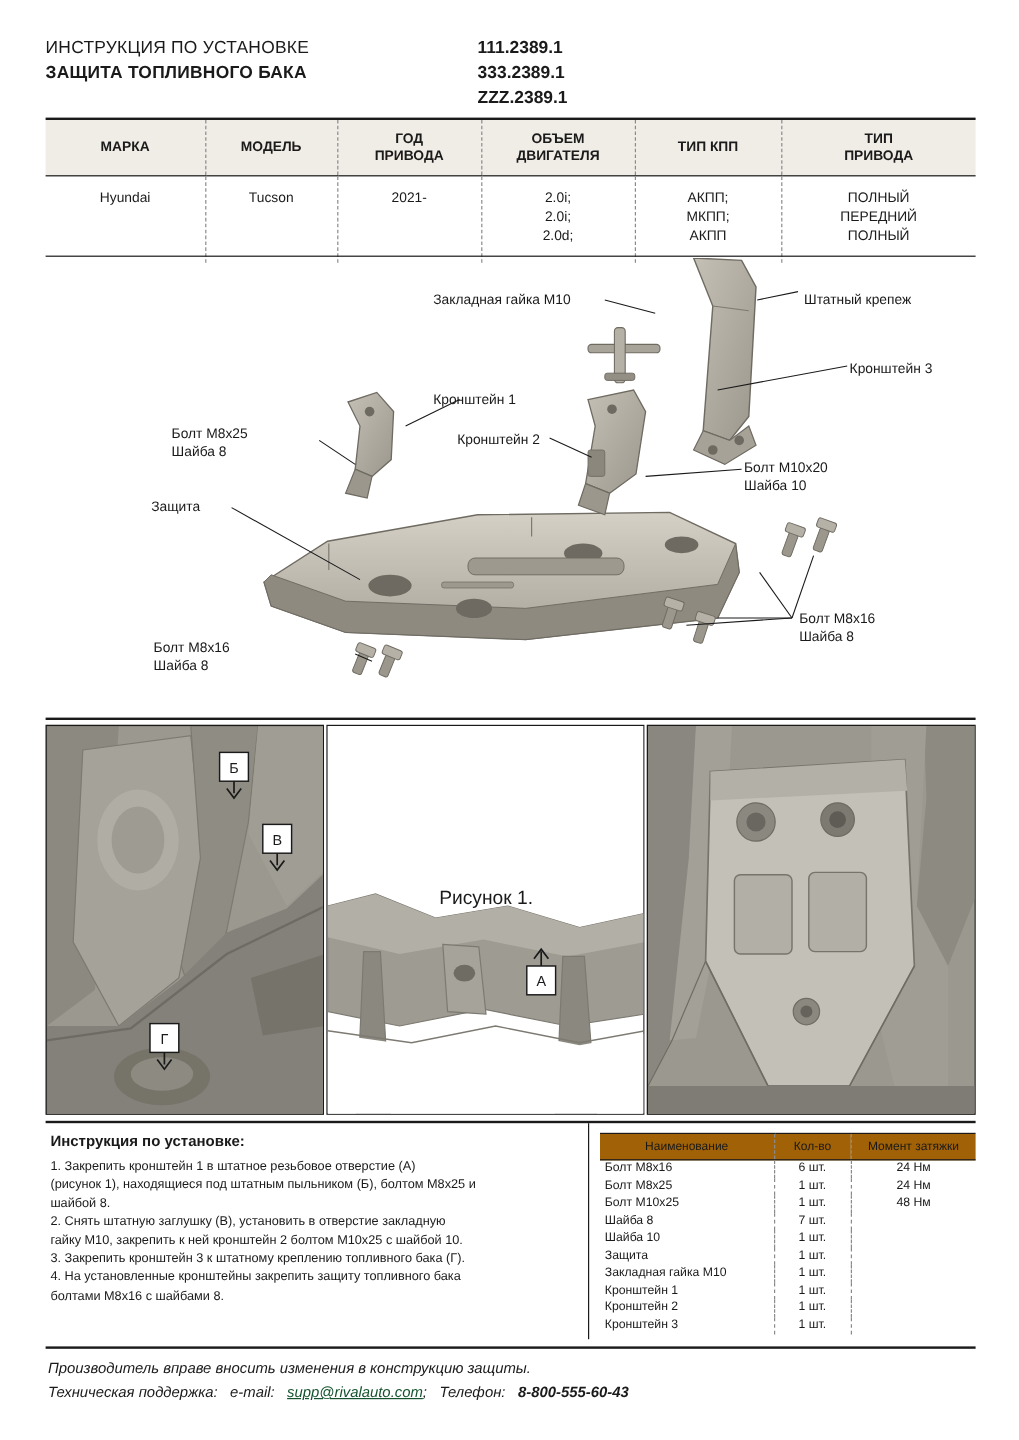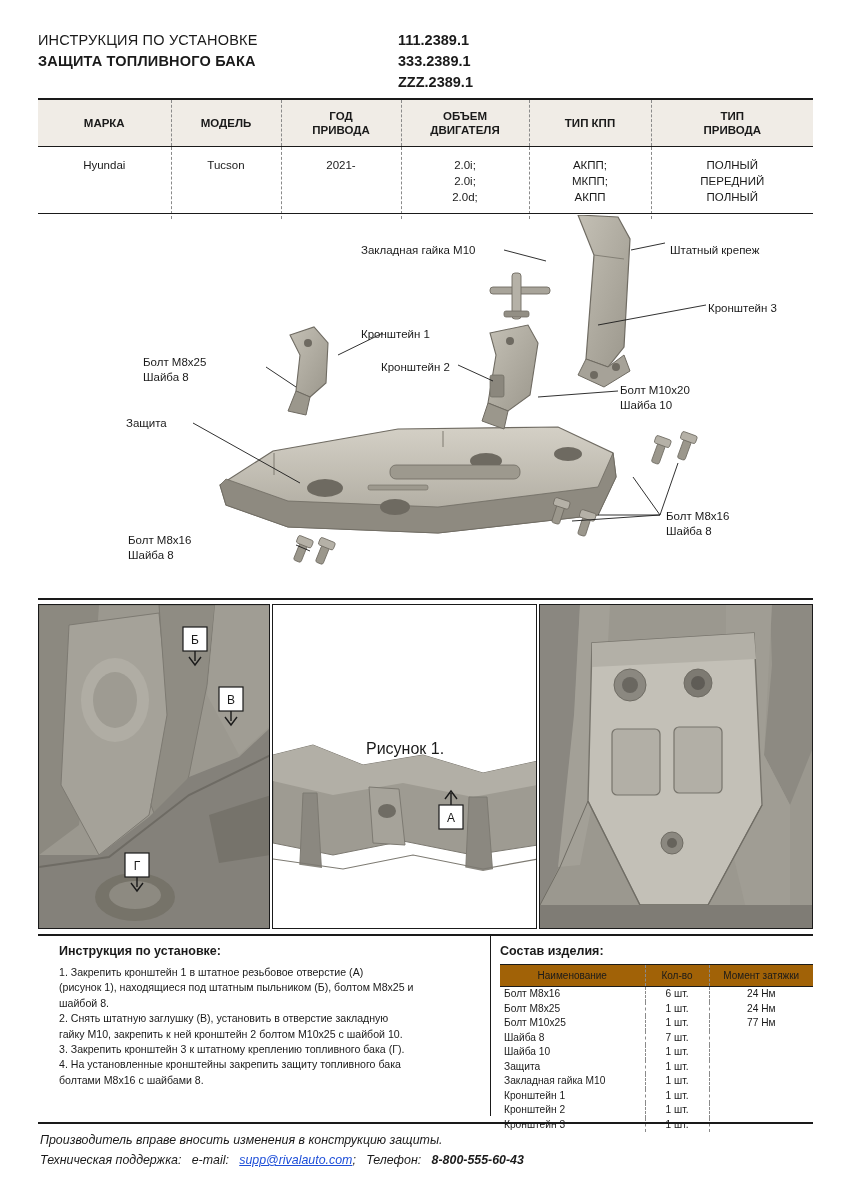--- a/index.html
+++ b/index.html
@@ -113,21 +113,21 @@
     font-size: 16px;
   }
 
   .hr-under-photos {
     position: absolute; left: 38px; top: 934px;
     width: 775px; height: 2px; background: #1a1a1a;
   }
 
   
   .instr {
-    position: absolute; left: 59px; top: 944px; width: 440px;
+    position: absolute; left: 42px; top: 944px; width: 440px;
   }
   .instr h3 {
     margin: 0 0 8px 0;
     font-size: 12.5px; font-weight: 700;
   }
   .instr ol { margin: 0; padding: 0; list-style: none; }
   .instr li {
     font-size: 10.6px; line-height: 13.4px;
     margin-bottom: 2px;
   }
@@ -170,21 +170,21 @@
     position: absolute; left: 38px; top: 1122px;
     width: 775px; height: 2px; background: #1a1a1a;
   }
 
   
   .footer {
     position: absolute; left: 40px; top: 1130px; width: 775px;
     font-size: 12.4px; line-height: 20px; font-style: italic;
   }
   .footer a, .footer .mail {
-    color: #1d4ed8; text-decoration: underline;
+    color: #14532d; text-decoration: underline;
   }
   .footer .phone { font-weight: 700; }
 </style>
 </head>
 <body>
 
 <div class="page">
 
   <div class="header">
     <div class="header-left">
@@ -458,21 +458,20 @@
       <li>гайку М10, закрепить к ней кронштейн 2 болтом М10х25 с шайбой 10.</li>
       <li>3. Закрепить кронштейн 3 к штатному креплению топливного бака (Г).</li>
       <li>4. На установленные кронштейны закрепить защиту топливного бака</li>
       <li>болтами М8х16 с шайбами 8.</li>
     </ol>
   </div>
 
   <div class="vsep"></div>
 
   <div class="bom">
-    <h3>Состав изделия:</h3>
     <table class="bomt">
       <thead>
         <tr>
           <th>Наименование</th>
           <th style="width:64px">Кол-во</th>
           <th style="width:104px">Момент затяжки</th>
         </tr>
       </thead>
       <tbody>
         <tr>
@@ -481,21 +480,21 @@
           <td class="c-torque">24 Нм</td>
         </tr>
         <tr>
           <td class="c-name">Болт М8x25</td>
           <td class="c-qty">1 шт.</td>
           <td class="c-torque">24 Нм</td>
         </tr>
         <tr>
           <td class="c-name">Болт М10x25</td>
           <td class="c-qty">1 шт.</td>
-          <td class="c-torque">77 Нм</td>
+          <td class="c-torque">48 Нм</td>
         </tr>
         <tr>
           <td class="c-name">Шайба 8</td>
           <td class="c-qty">7 шт.</td>
           <td class="c-torque"></td>
         </tr>
         <tr>
           <td class="c-name">Шайба 10</td>
           <td class="c-qty">1 шт.</td>
           <td class="c-torque"></td>

